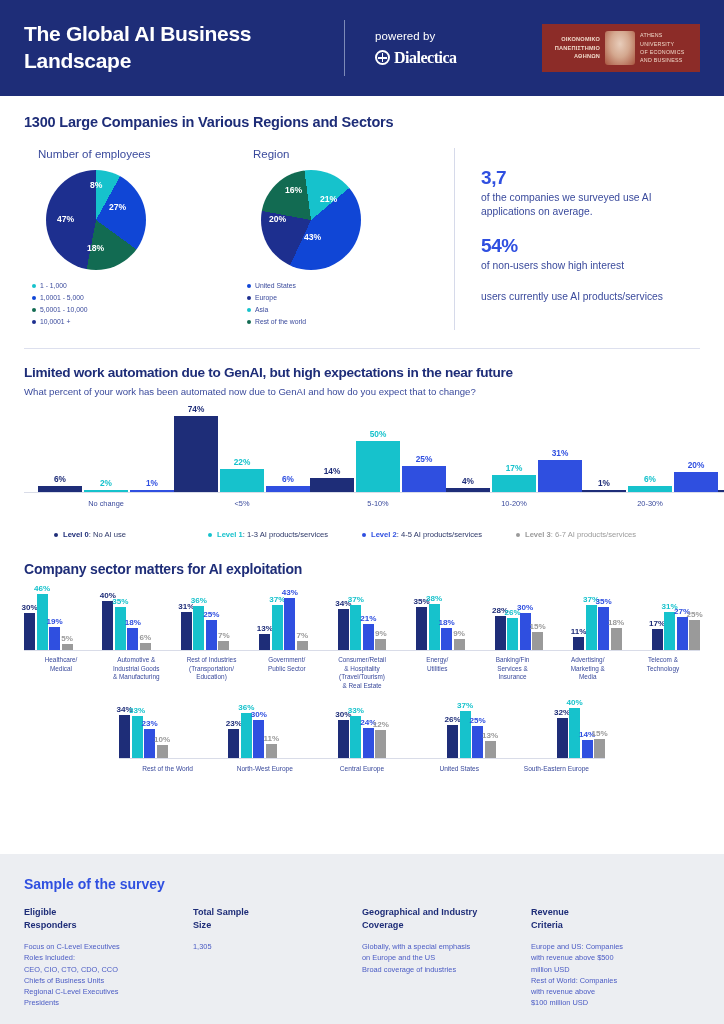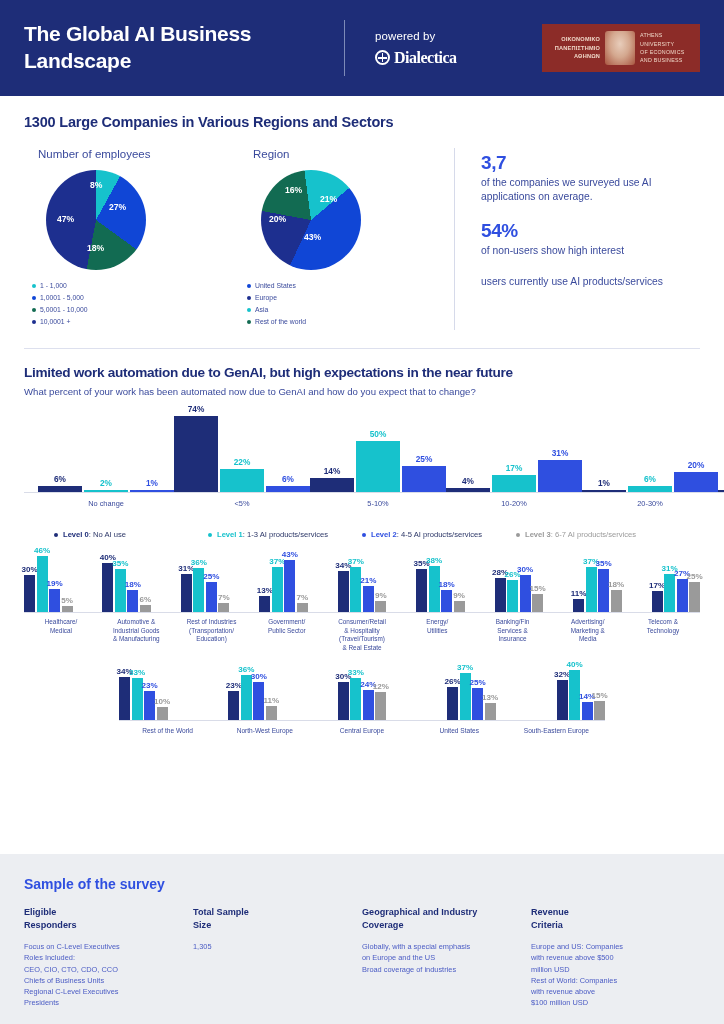--- a/index.html
+++ b/index.html
@@ -44,21 +44,21 @@
   .pie-block { width: 215px; }
   .pie-ttl { color: #3a4a9c; font-size: 11.5px; margin-bottom: 10px; padding-left: 14px;}
   .pie-wrap { position: relative; width: 100px; height: 100px; margin-left: 22px; }
   .pie { width: 100px; height: 100px; border-radius: 50%; }
   .slice-lbl { position: absolute; color: #fff; font-size: 8.6px; font-weight: bold; }
   .pie-legend { margin-top: 12px; display: flex; flex-wrap: wrap; width: 186px; padding-left: 8px;}
   .pl-item { display: flex; align-items: center; gap: 4px; font-size: 6.8px; color: #3a4a9c; width: 93px; margin-bottom: 5px;}
   .dot { width: 4px; height: 4px; border-radius: 50%; flex: none;}
 
   .stats { border-left: 1px solid #d6daea; padding-left: 26px; padding-top: 4px; }
-  .stat { margin-bottom: 17px; }
+  .stat { margin-bottom: 17px; margin-top: 15px; }
   .stat:last-child { margin-bottom: 0; }
   .stat-n { color: #2f4fe0; font-size: 19px; font-weight: bold; letter-spacing: -0.4px; margin-bottom: 2px;}
   .stat-t { color: #3a4a9c; font-size: 10.3px; line-height: 1.32; }
 
   .hr { height: 1px; background: #dde0ee; margin: 18px 24px 0; }
 
   
   .sec2-h { color: #1e2d78; font-size: 13.6px; font-weight: bold; letter-spacing: -0.3px; margin-top: 16px;}
   .sec2-s { color: #3a4a9c; font-size: 9.6px; margin-top: 6px; }
   .auto-chart { display: flex; margin-top: 14px; }
@@ -313,20 +313,21 @@
           <span><b>Level 2</b><i style="font-style:normal;color:#2a3566">: 4-5 AI products/services</i></span>
         </div>
         <div class="lvl" style="color: rgb(154, 154, 154);">
           <span class="dot" style="background:#9a9a9a"></span>
           <span><b>Level 3</b><i style="font-style:normal;color:#9a9a9a">: 6-7 AI products/services</i></span>
         </div>
       </div>
   </div>
 
   <div class="sec">
+    <div class="sec3-h">Company sector matters for AI exploitation</div>
     <div class="gchart">
       <div class="gplot" id="secplot">
           <div class="ggrp">
             <div class="gbar" style="height: 36.5217px; background: rgb(30, 45, 120);">
               <span style="color: rgb(30, 45, 120);">30%</span>
             </div>
             <div class="gbar" style="height: 56px; background: rgb(22, 194, 204);">
               <span style="color: rgb(22, 194, 204);">46%</span>
             </div>
             <div class="gbar" style="height: 23.1304px; background: rgb(47, 79, 224);">

